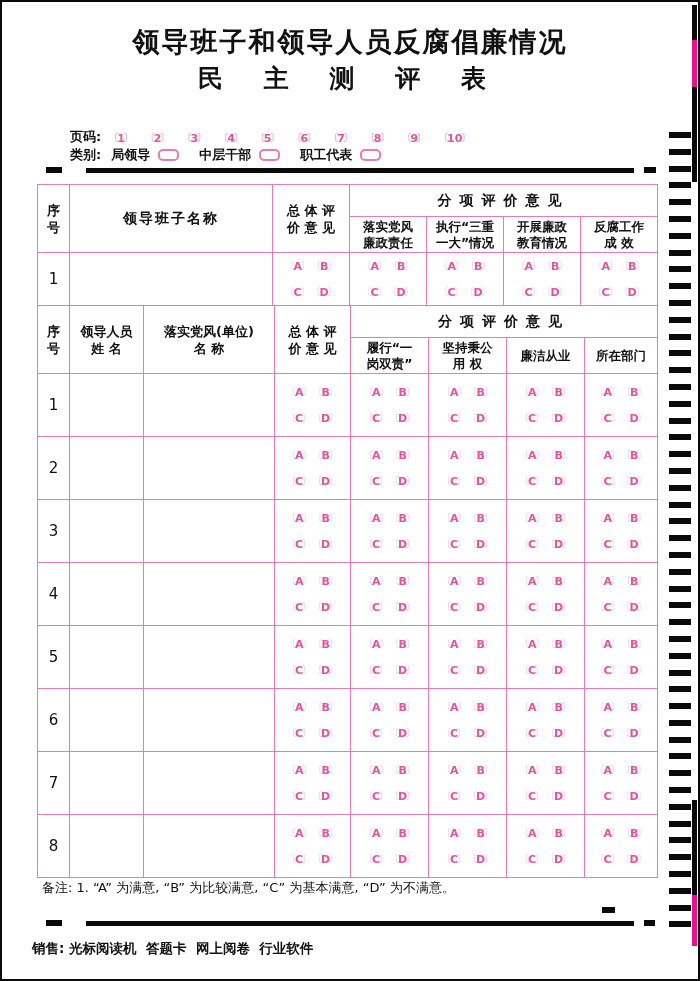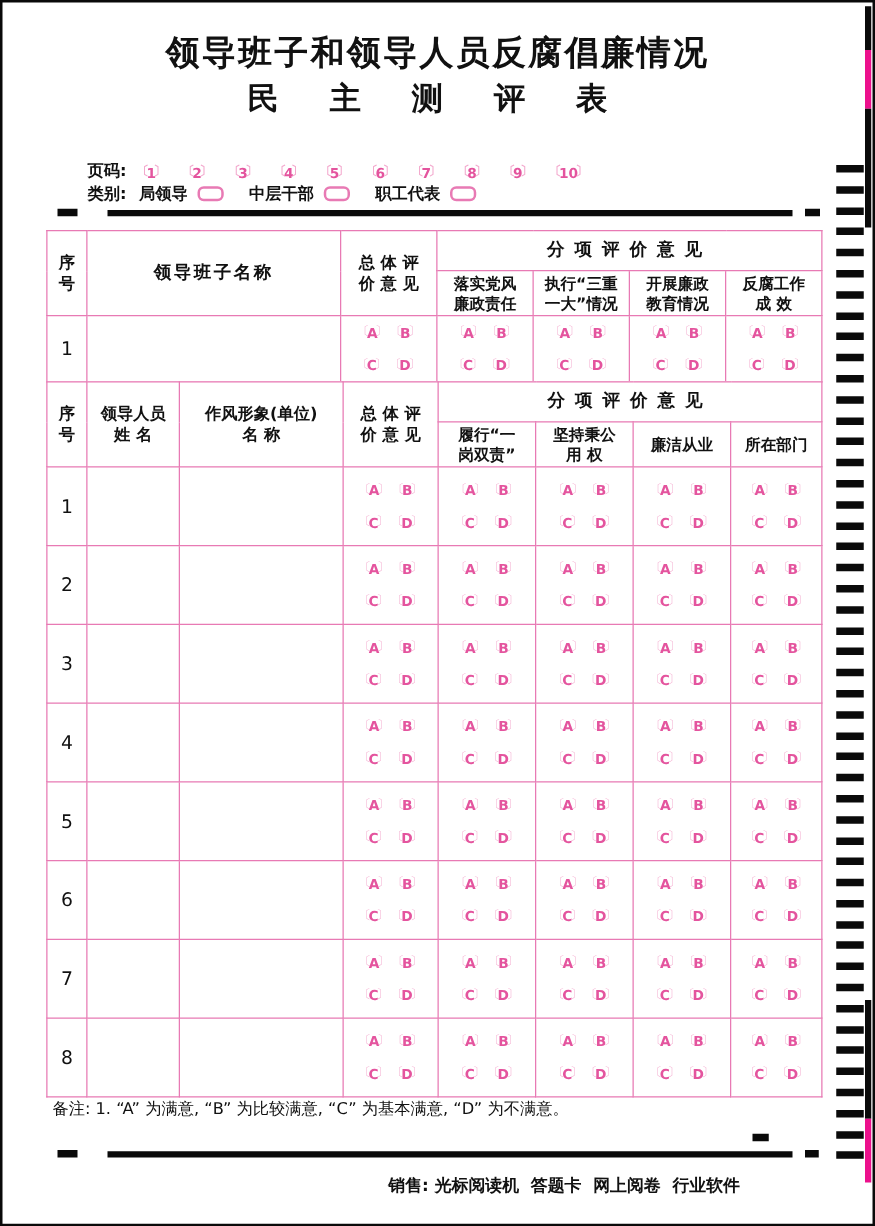--- a/index.html
+++ b/index.html
@@ -33,21 +33,21 @@
   .name-head{font-size:14px;letter-spacing:2px;}
   .serial{font-size:15px;font-weight:normal;color:#111;}
   .team-row td{height:52px;}
   .lead-row td{height:62px;}
   .bubble-cell{vertical-align:middle;}
   
   .notes{left:40px;top:875px;font-size:13px;font-weight:normal;line-height:21px;display:flex;}
   .notes .nlabel{flex:0 0 auto;margin-right:4px;}
   .pinkbr{color:#f3a8cd;}
   .fillbar{display:inline-block;width:14px;height:6px;background:#0a0a0a;vertical-align:middle;margin:0 5px;}
-  .sales{top:938px;left:30px;width:560px;text-align:right;font-size:13.5px;font-weight:bold;white-space:pre;}
+  .sales{top:938px;left:30px;width:560px;text-align:left;font-size:13.5px;font-weight:bold;white-space:pre;}
   
   .tm-col{left:667px;top:130px;width:22px;}
   .tm{width:22px;height:6px;background:#0a0a0a;margin-bottom:10.8px;}
   
   .edge{right:1px;width:5px;}
 </style>
 </head>
 <body>
 
 <div class="page">
@@ -296,21 +296,21 @@
         <col style="width:78px">
         <col style="width:78px">
         <col style="width:73px">
     </colgroup>
     <thead>
       <tr class="r-group">
         <th rowspan="2">序
 号</th>
         <th rowspan="2">领导人员
 姓  名</th>
-        <th rowspan="2">作风形象(单位)
+        <th rowspan="2">落实党风(单位)
 名  称</th>
         <th rowspan="2">总 体 评
 价 意 见</th>
         <th colspan="4" class="group-head">分项评价意见</th>
       </tr>
       <tr class="r-sub">
         <th>履行“一
 岗双责”</th>
         <th>坚持秉公
 用  权</th>

